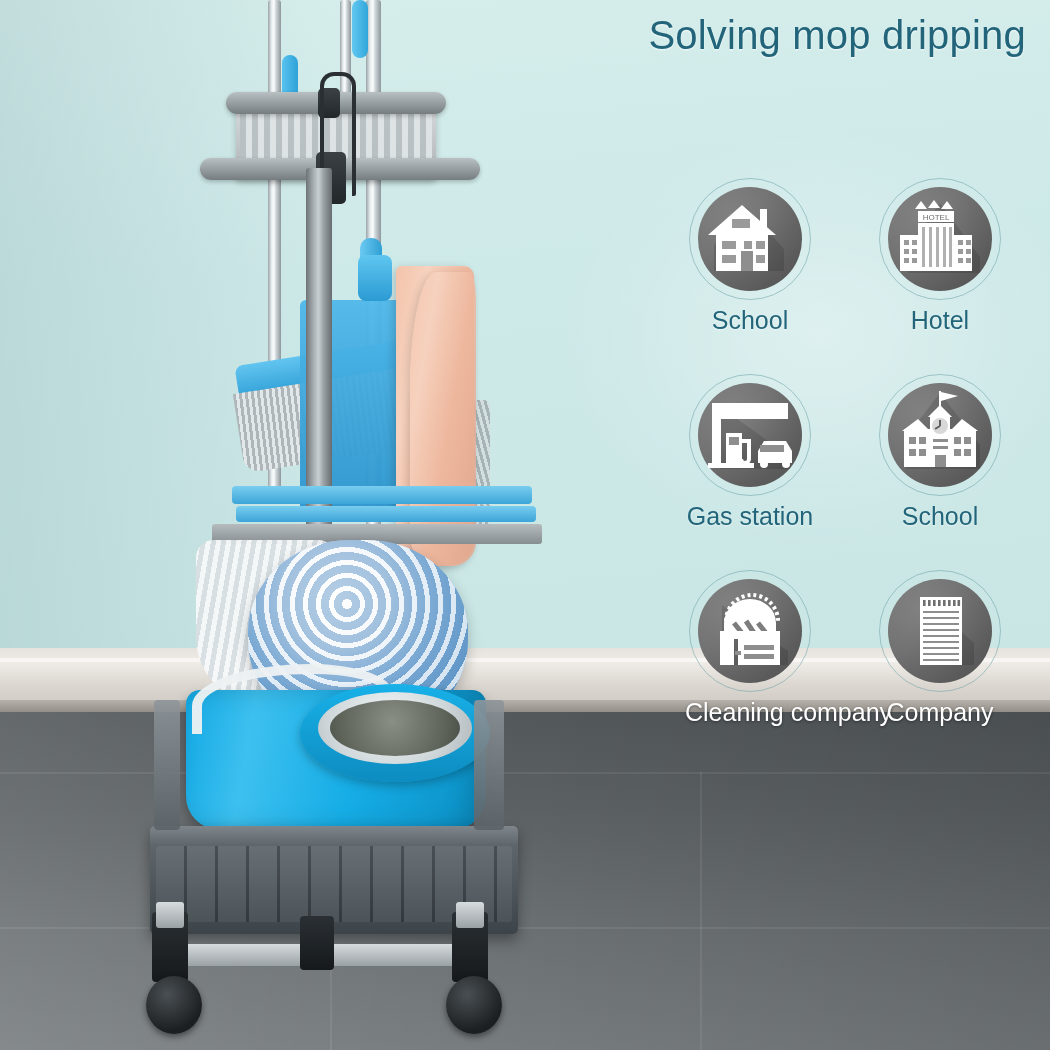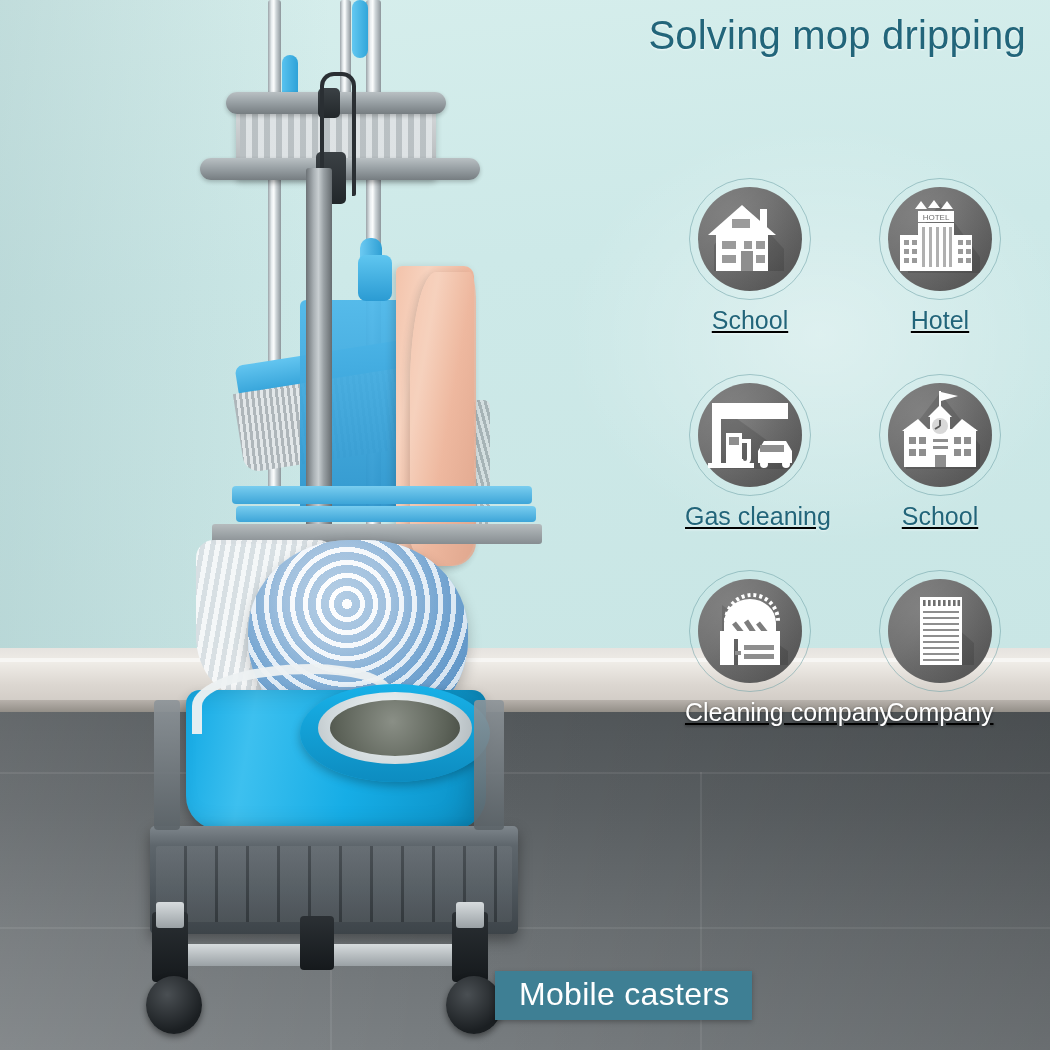--- a/index.html
+++ b/index.html
@@ -26,21 +26,21 @@
         background:linear-gradient(95deg,rgba(255,255,255,.10),rgba(255,255,255,0) 45%,rgba(0,0,0,.12));}
 
   
   .headline{position:absolute;right:24px;top:12px;text-align:center;line-height:1.16;
         color:#22657a;font-size:40px;letter-spacing:.2px;
         text-shadow:0 1px 2px rgba(255,255,255,.75);}
   .headline div{white-space:nowrap;}
 
   
   .icongrid{position:absolute;left:655px;top:178px;width:380px;}
-  .icon-cell{position:absolute;width:130px;text-decoration:underline;}
+  .icon-cell{position:absolute;width:130px;}
   .badge{position:relative;width:122px;height:122px;margin:0 auto;}
   .badge .ring{position:absolute;left:0;top:0;width:120px;height:120px;border-radius:50%;
         border:1.5px solid rgba(110,160,165,.55);}
   .badge .disc{position:absolute;left:9px;top:9px;width:104px;height:104px;border-radius:50%;
         background:radial-gradient(circle at 34% 30%,#7a7a7a,#676767 62%,#5e5e5e 100%);
         overflow:hidden;}
   .badge .disc:after{content:"";position:absolute;left:-10%;top:-10%;width:130%;height:130%;
         background:linear-gradient(135deg,rgba(255,255,255,.10) 0%,rgba(255,255,255,.045) 38%,rgba(0,0,0,.10) 70%);}
   .badge svg{position:absolute;left:9px;top:9px;width:104px;height:104px;}
   .cap{margin-top:6px;text-align:center;font-size:25px;color:#22657a;white-space:nowrap;
@@ -274,21 +274,21 @@
           <rect x="10" y="80" width="46" height="5" fill="#fff"></rect>
           <rect x="28" y="50" width="16" height="32" fill="#fff"></rect>
           <rect x="31" y="54" width="10" height="8" fill="#8e8e8e"></rect>
           <path d="M44 58 h7 v18 a4 4 0 0 1 -8 0" fill="none" stroke="#fff" stroke-width="4"></path>
           <path d="M60 68 l6 -10 h22 l6 10 v12 h-34 z" fill="#fff"></path>
           <rect x="62" y="62" width="24" height="7" fill="#8e8e8e"></rect>
           <circle cx="66" cy="81" r="4" fill="#fff"></circle>
           <circle cx="88" cy="81" r="4" fill="#fff"></circle>
         </svg>
       </div>
-      <div class="cap">Gas cleaning</div>
+      <div class="cap">Gas station</div>
     </div>
 
     <div class="icon-cell" style="left:220px;top:196px;">
       <div class="badge">
         <div class="ring"></div>
         <div class="disc"></div>
         <svg viewBox="0 0 104 104">
           <polygon points="52,10 92,62 92,86 18,86 18,54" fill="#000" opacity=".12"></polygon>
           <rect x="51" y="8" width="2" height="16" fill="#fff"></rect>
           <polygon points="53,9 70,13 53,18" fill="#fff"></polygon>
@@ -363,15 +363,14 @@
             <rect x="35" y="68" width="36" height="2"></rect>
               <rect x="35" y="74" width="36" height="2"></rect>
             <rect x="35" y="80" width="36" height="2"></rect>
           </g>
         </svg>
       </div>
       <div class="cap light">Company</div>
     </div>
   </div>
 
-  <div class="banner">Mobile casters</div>
 
 </div>
 
 </body></html>

